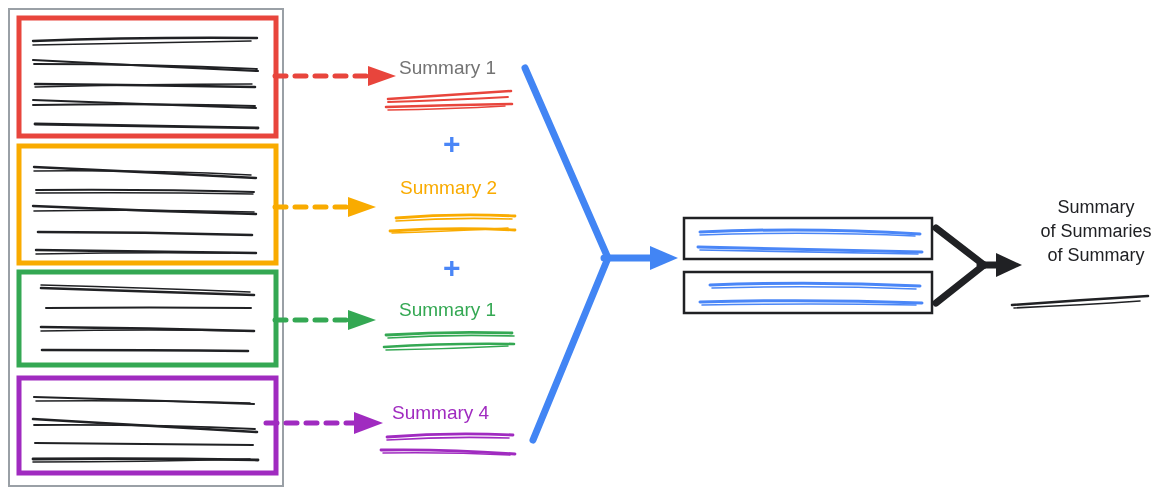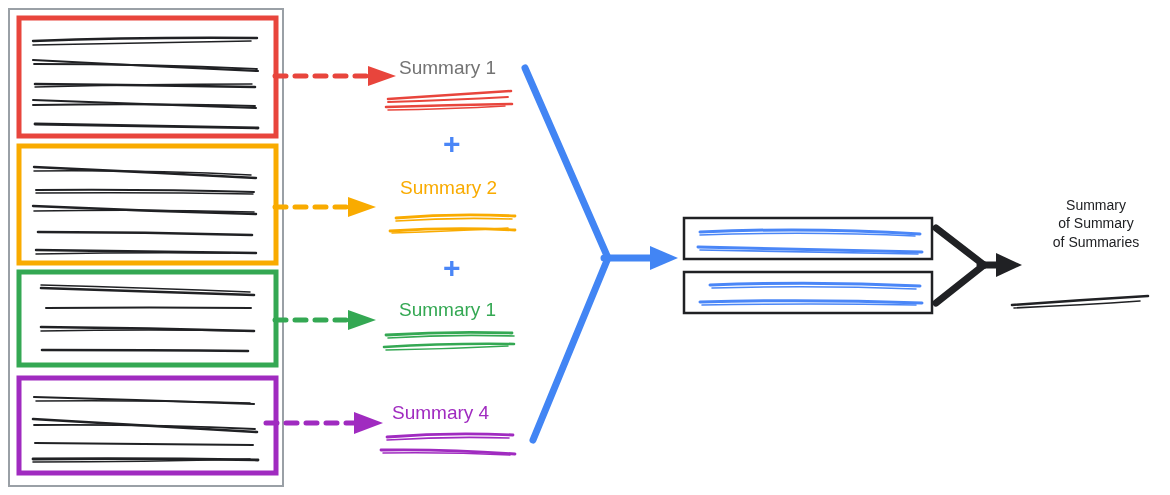--- a/index.html
+++ b/index.html
@@ -6,21 +6,21 @@
   body{
     width:1170px;height:495px;
     font-family:"Liberation Sans", sans-serif;
     overflow:hidden;position:relative;
   }
   #stage{position:absolute;left:0;top:0;width:1170px;height:495px;}
   svg.layer{position:absolute;left:0;top:0;width:1170px;height:495px;overflow:visible;}
   .lbl{position:absolute;white-space:nowrap;line-height:1.0;}
   .sum-label{font-size:19px;font-weight:400;}
   .sos-label{font-size:26px;font-weight:400;color:#4285f4;text-align:center;line-height:1.25;}
-  .final-label{font-size:14px;font-weight:400;color:#202124;text-align:center;line-height:1.32;}
+  .final-label{font-size:18px;font-weight:400;color:#202124;text-align:center;line-height:1.32;}
   .plus{position:absolute;font-size:30px;font-weight:700;color:#4a86f7;line-height:1;}
 </style>
 </head>
 <body>
 
 <div id="stage">
 
   <svg class="layer" viewBox="0 0 1170 495">
 
     <rect x="9" y="9" width="274" height="477" fill="none" stroke="#9aa0a6" stroke-width="2"></rect>
@@ -159,17 +159,17 @@
 
   <div class="lbl sum-label" style="left:392px;top:403px;color:#a02bc0;">Summary 4</div>
 
   <div class="plus" style="left:443px;top:129px;">+</div>
 
   <div class="plus" style="left:443px;top:253px;">+</div>
 
 
   <div class="lbl final-label" style="left:1022px;top:196px;width:148px;">
     <div>Summary</div>
+    <div>of Summaries</div>
     <div>of Summary</div>
-    <div>of Summaries</div>
   </div>
 
 </div>
 
 </body></html>

